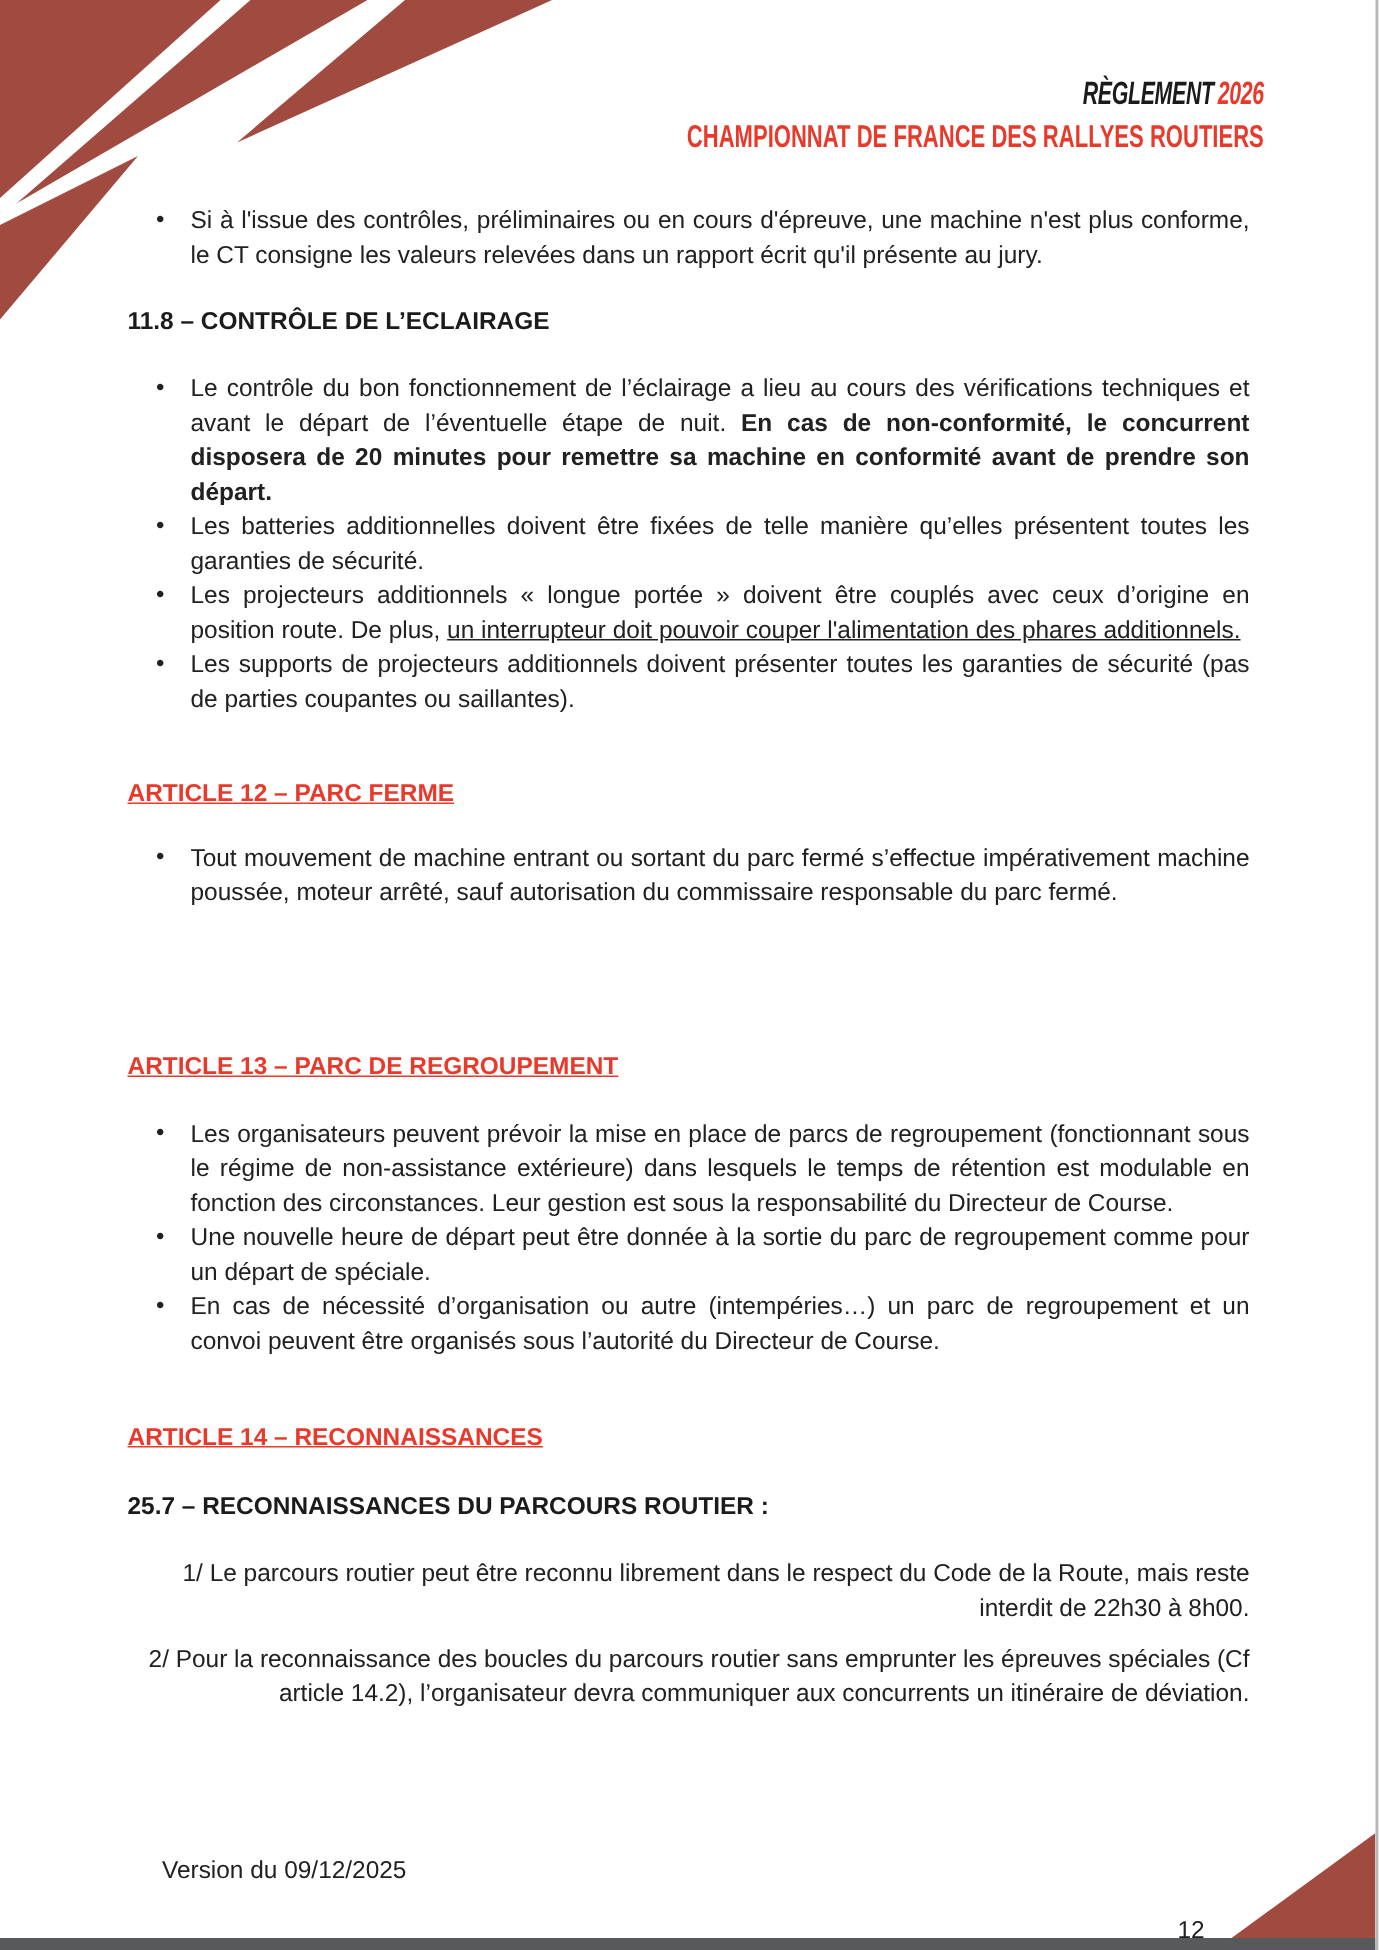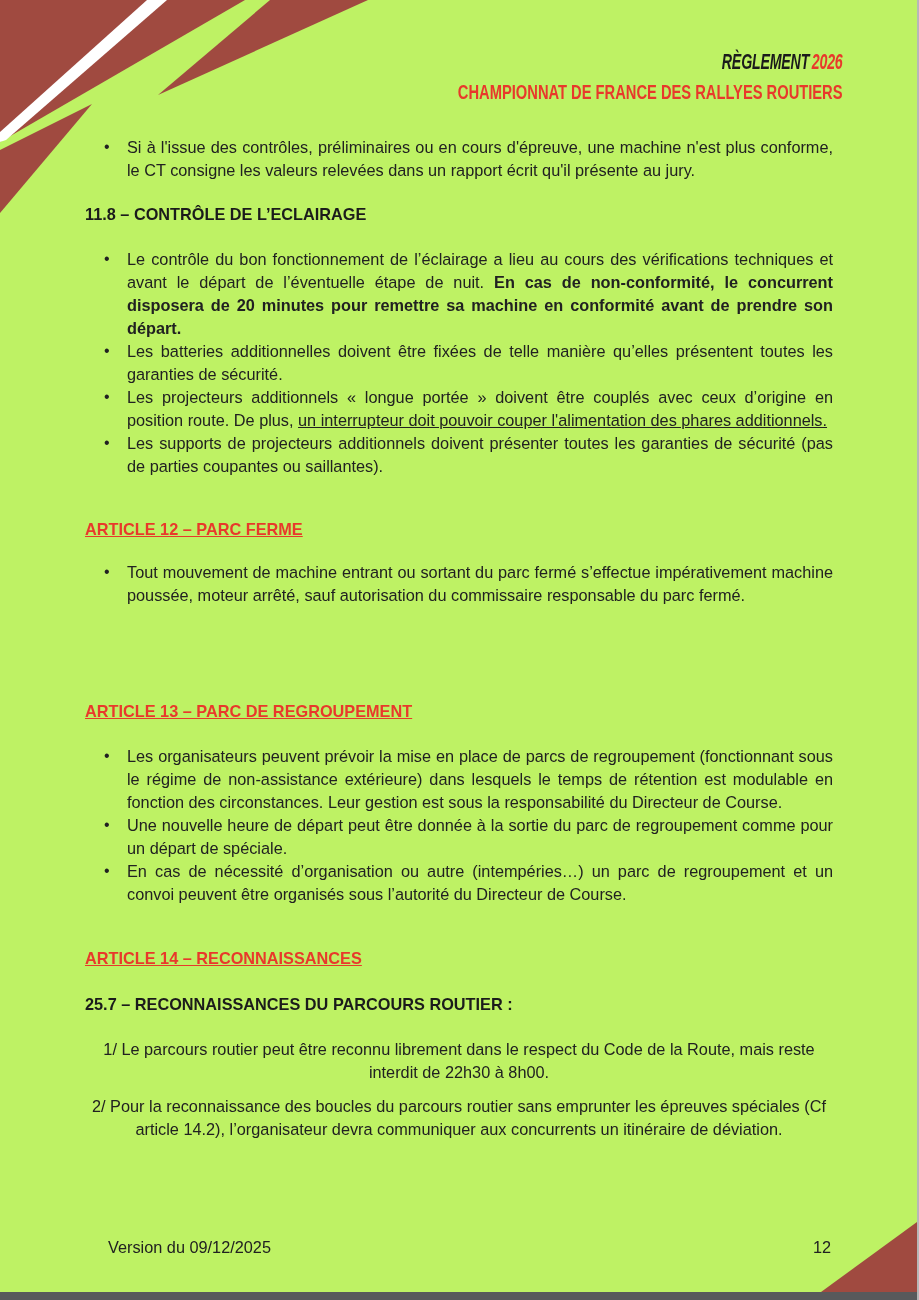--- a/index.html
+++ b/index.html
@@ -1,20 +1,20 @@
 <!DOCTYPE html>
 <html><head>
 <meta charset="utf-8">
 <style>
   html,body{margin:0;padding:0;background:#e9e9e9;}
   .page{
     position:relative;
     width:919px;height:1300px;
     margin:0 auto;
-    background:#bef264;
+    background:#ffffff;
     overflow:hidden;
     font-family:"Liberation Sans","DejaVu Sans",sans-serif;
     color:#212121;
     box-sizing:border-box;
     border-right:2px solid #b7b7b7;
   }
   
   .swoosh-top{position:absolute;top:0;left:0;}
   .corner-bottom{position:absolute;right:0;bottom:8px;}
   .bottom-bar{position:absolute;left:0;bottom:0;width:100%;height:8px;}
@@ -29,38 +29,38 @@
   .hdr-line1 .t-black{color:#1b1b1b;}
   .hdr-line1 .t-red{margin-left:4px;}
   .hdr-line2{
     margin-top:5px;
     font-size:21px;font-weight:bold;white-space:nowrap;
     transform:scaleX(0.70);transform-origin:100% 50%;
   }
 
   
   .block{position:absolute;left:85px;width:748px;font-size:16.3px;line-height:23px;}
-  .para{text-align:center;}
+  .para{text-align:right;}
   h2,h3{margin:0;font-size:16.3px;line-height:23px;font-weight:bold;}
   h2.article{text-decoration:underline;}
   h3.sub{color:#1b1b1b;}
   ul.bullets{list-style:none;margin:0;padding:0;}
   ul.bullets li{position:relative;padding-left:42px;text-align:justify;}
   ul.bullets li::before{
     content:"\2022";
     position:absolute;left:19px;top:-1px;
     font-size:16px;color:#212121;
   }
   .bold{font-weight:bold;}
   .ul{text-decoration:underline;}
 
   
   .footer{position:absolute;left:0;top:1236px;width:919px;height:23px;font-size:16.3px;line-height:23px;padding-left:20px;}
   .footer .version{position:absolute;left:108px;}
-  .footer .pagenum{position:absolute;left:813px;}
+  .footer .pagenum{position:absolute;left:785px;margin-top:40px;}
 </style>
 <style>.mar{fill:#A04A40;}.red-txt{color:#E8392B;}h2.article{color:#E8392B;}.bottom-bar{background:#58595B;}</style></head>
 <body>
 
 <div class="page">
 
   <svg class="swoosh-top" width="400" height="220" viewBox="0 0 400 220">
     <polygon class="mar" points="0,0 245,0 0,142"></polygon>
     <polygon points="147,0 167,0 6,140 0,142 0,132" fill="#ffffff"></polygon>
     <polygon class="mar" points="270,0 368,0 158,95"></polygon>

